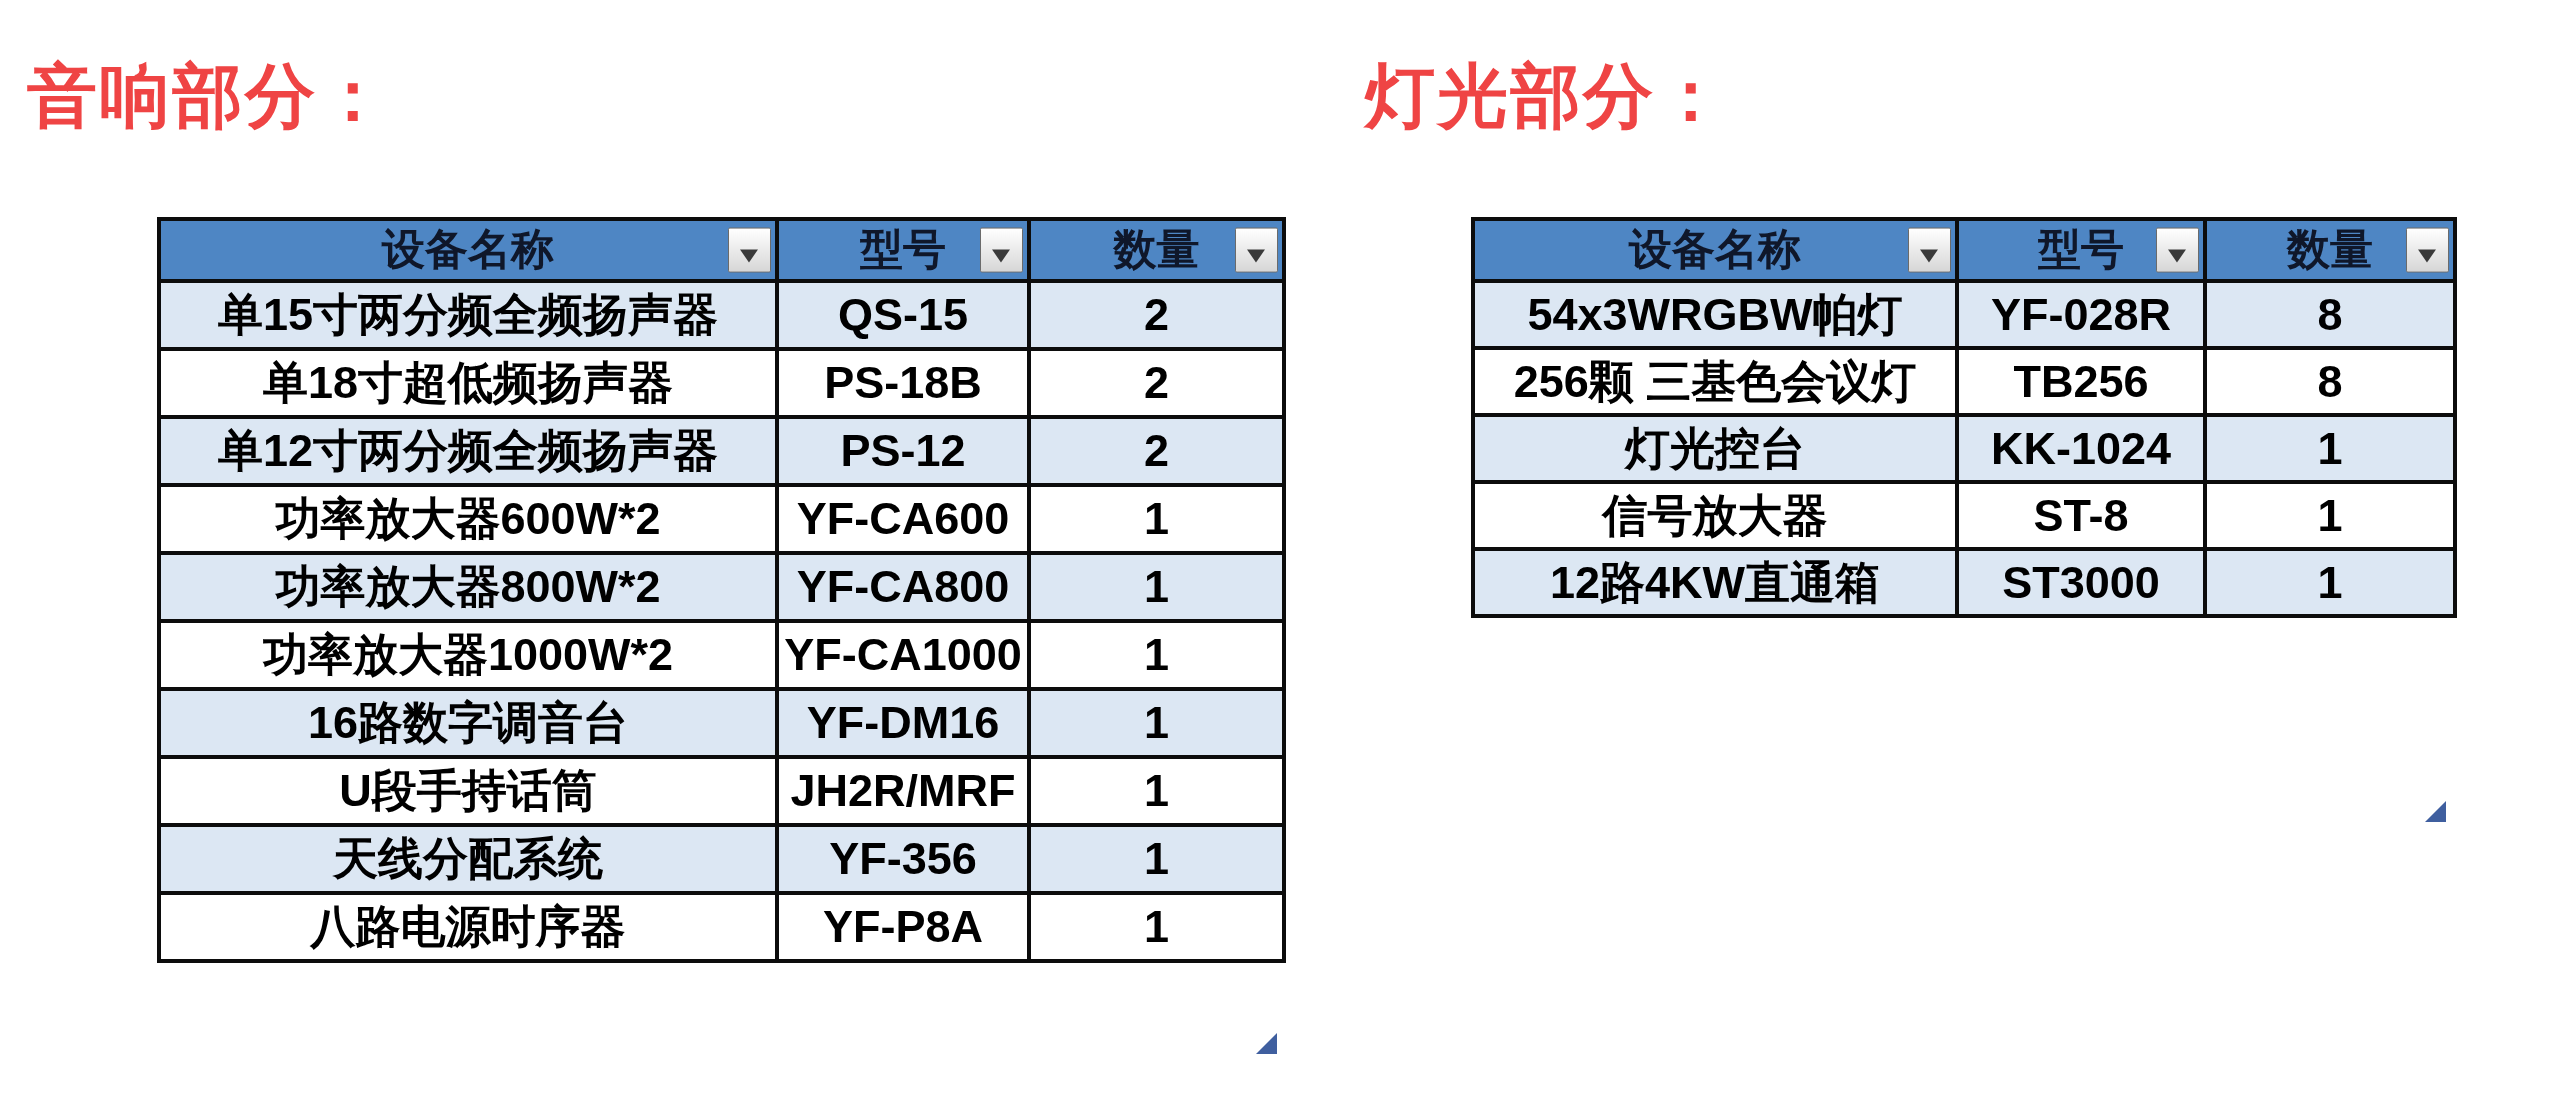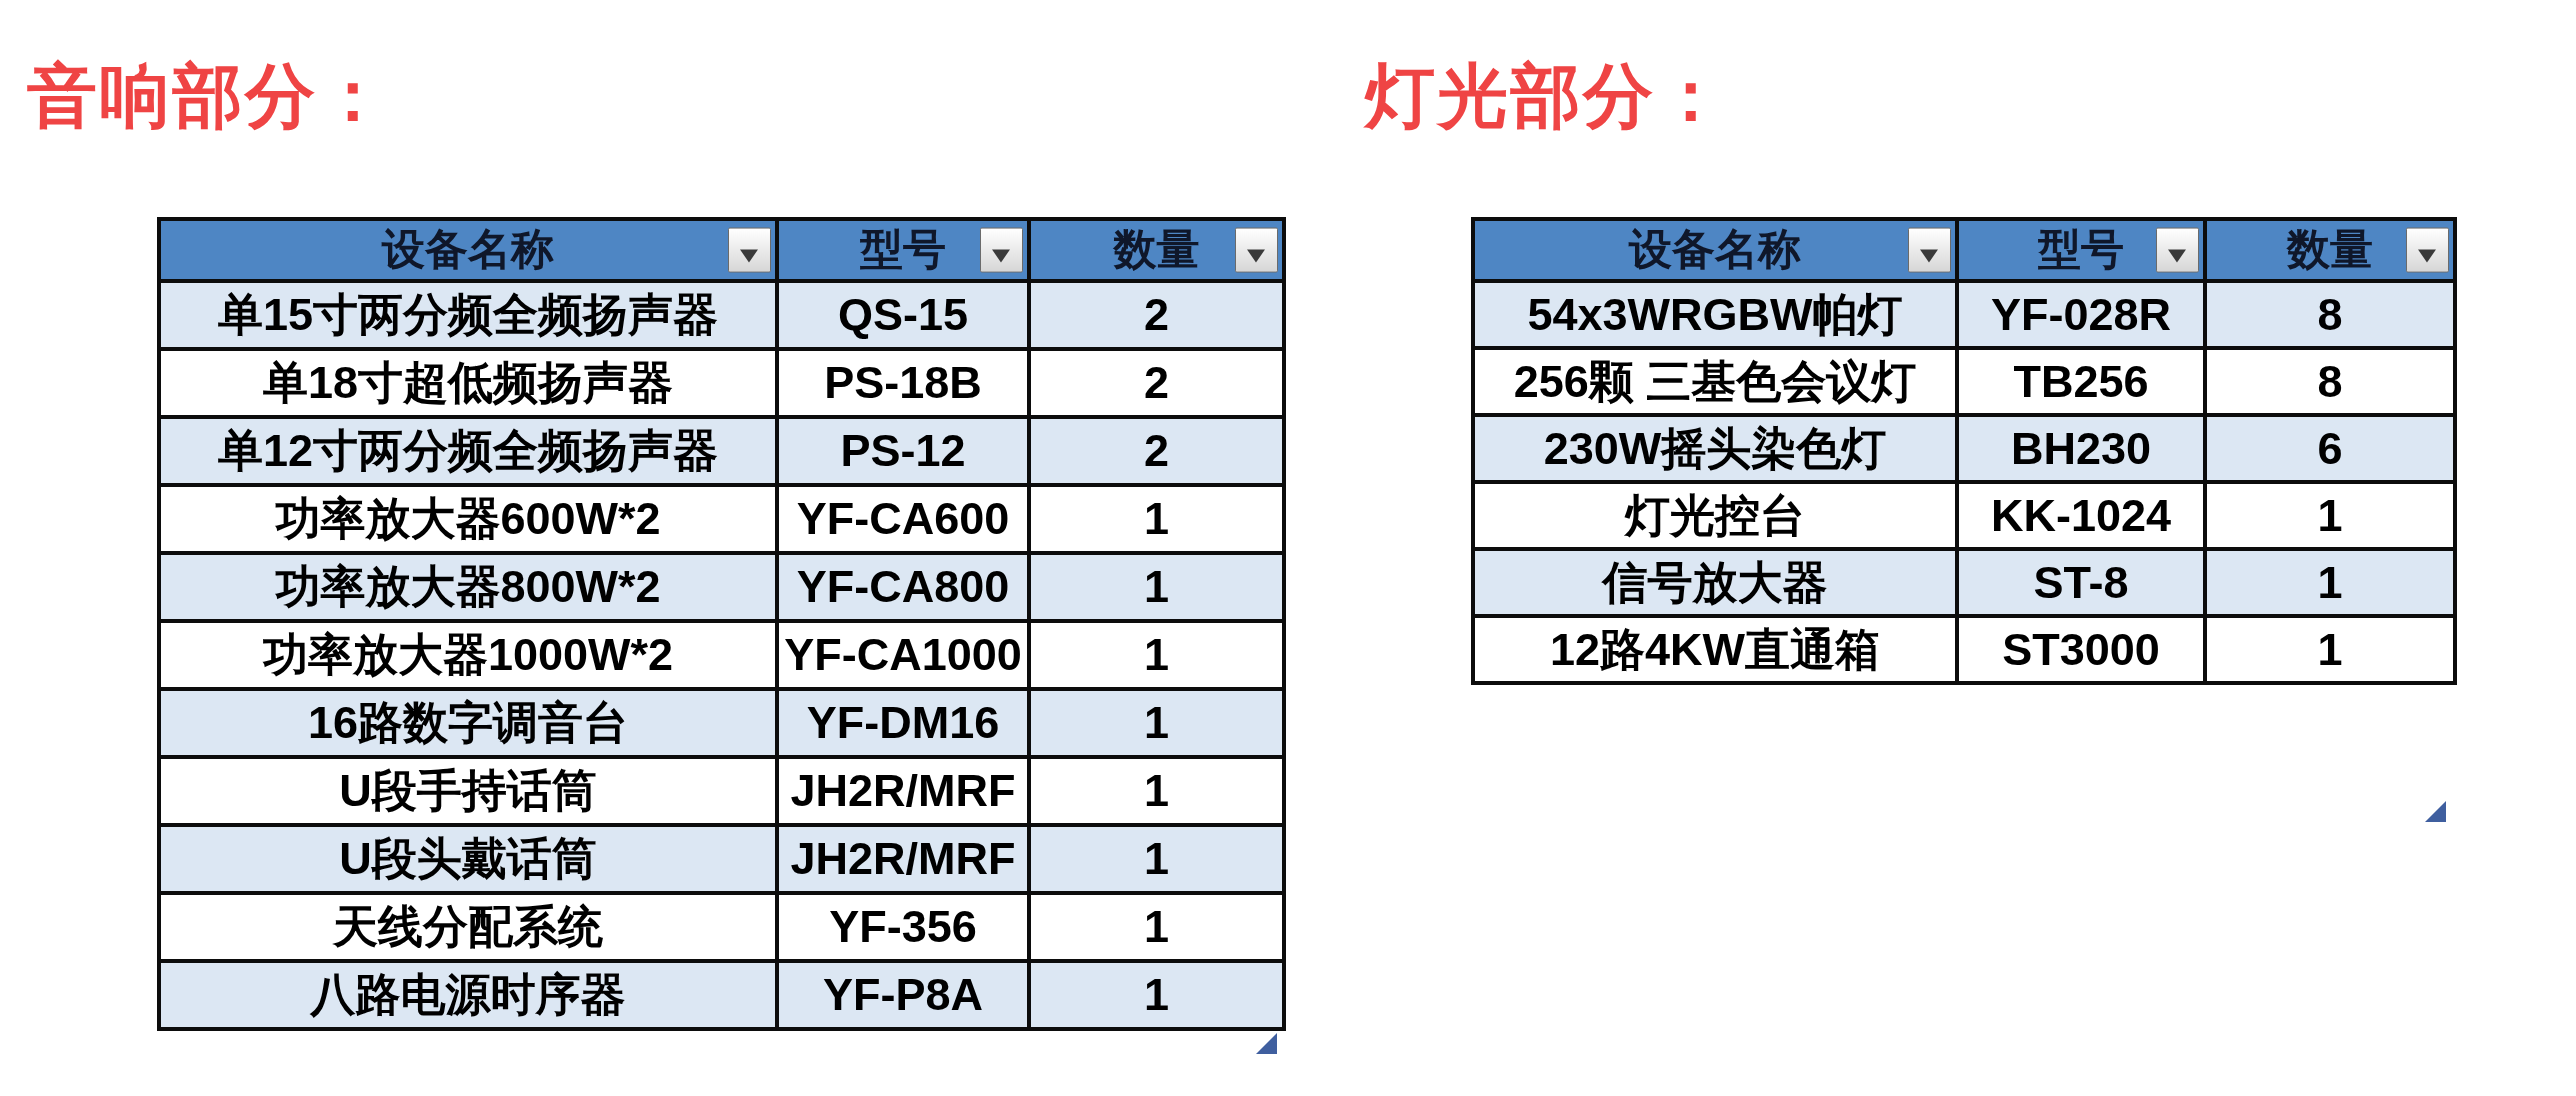--- a/index.html
+++ b/index.html
@@ -142,25 +142,20 @@
         <td>16路数字调音台</td>
         <td>YF-DM16</td>
         <td>1</td>
       </tr>
       <tr>
         <td>U段手持话筒</td>
         <td>JH2R/MRF</td>
         <td>1</td>
       </tr>
       <tr>
-        <td>U段头戴话筒</td>
-        <td>JH2R/MRF</td>
-        <td>1</td>
-      </tr>
-      <tr>
         <td>天线分配系统</td>
         <td>YF-356</td>
         <td>1</td>
       </tr>
       <tr>
         <td>八路电源时序器</td>
         <td>YF-P8A</td>
         <td>1</td>
       </tr>
     </tbody>
@@ -199,25 +194,20 @@
         <td>54x3WRGBW帕灯</td>
         <td>YF-028R</td>
         <td>8</td>
       </tr>
       <tr>
         <td>256颗 三基色会议灯</td>
         <td>TB256</td>
         <td>8</td>
       </tr>
       <tr>
-        <td>230W摇头染色灯</td>
-        <td>BH230</td>
-        <td>6</td>
-      </tr>
-      <tr>
         <td>灯光控台</td>
         <td>KK-1024</td>
         <td>1</td>
       </tr>
       <tr>
         <td>信号放大器</td>
         <td>ST-8</td>
         <td>1</td>
       </tr>
       <tr>

